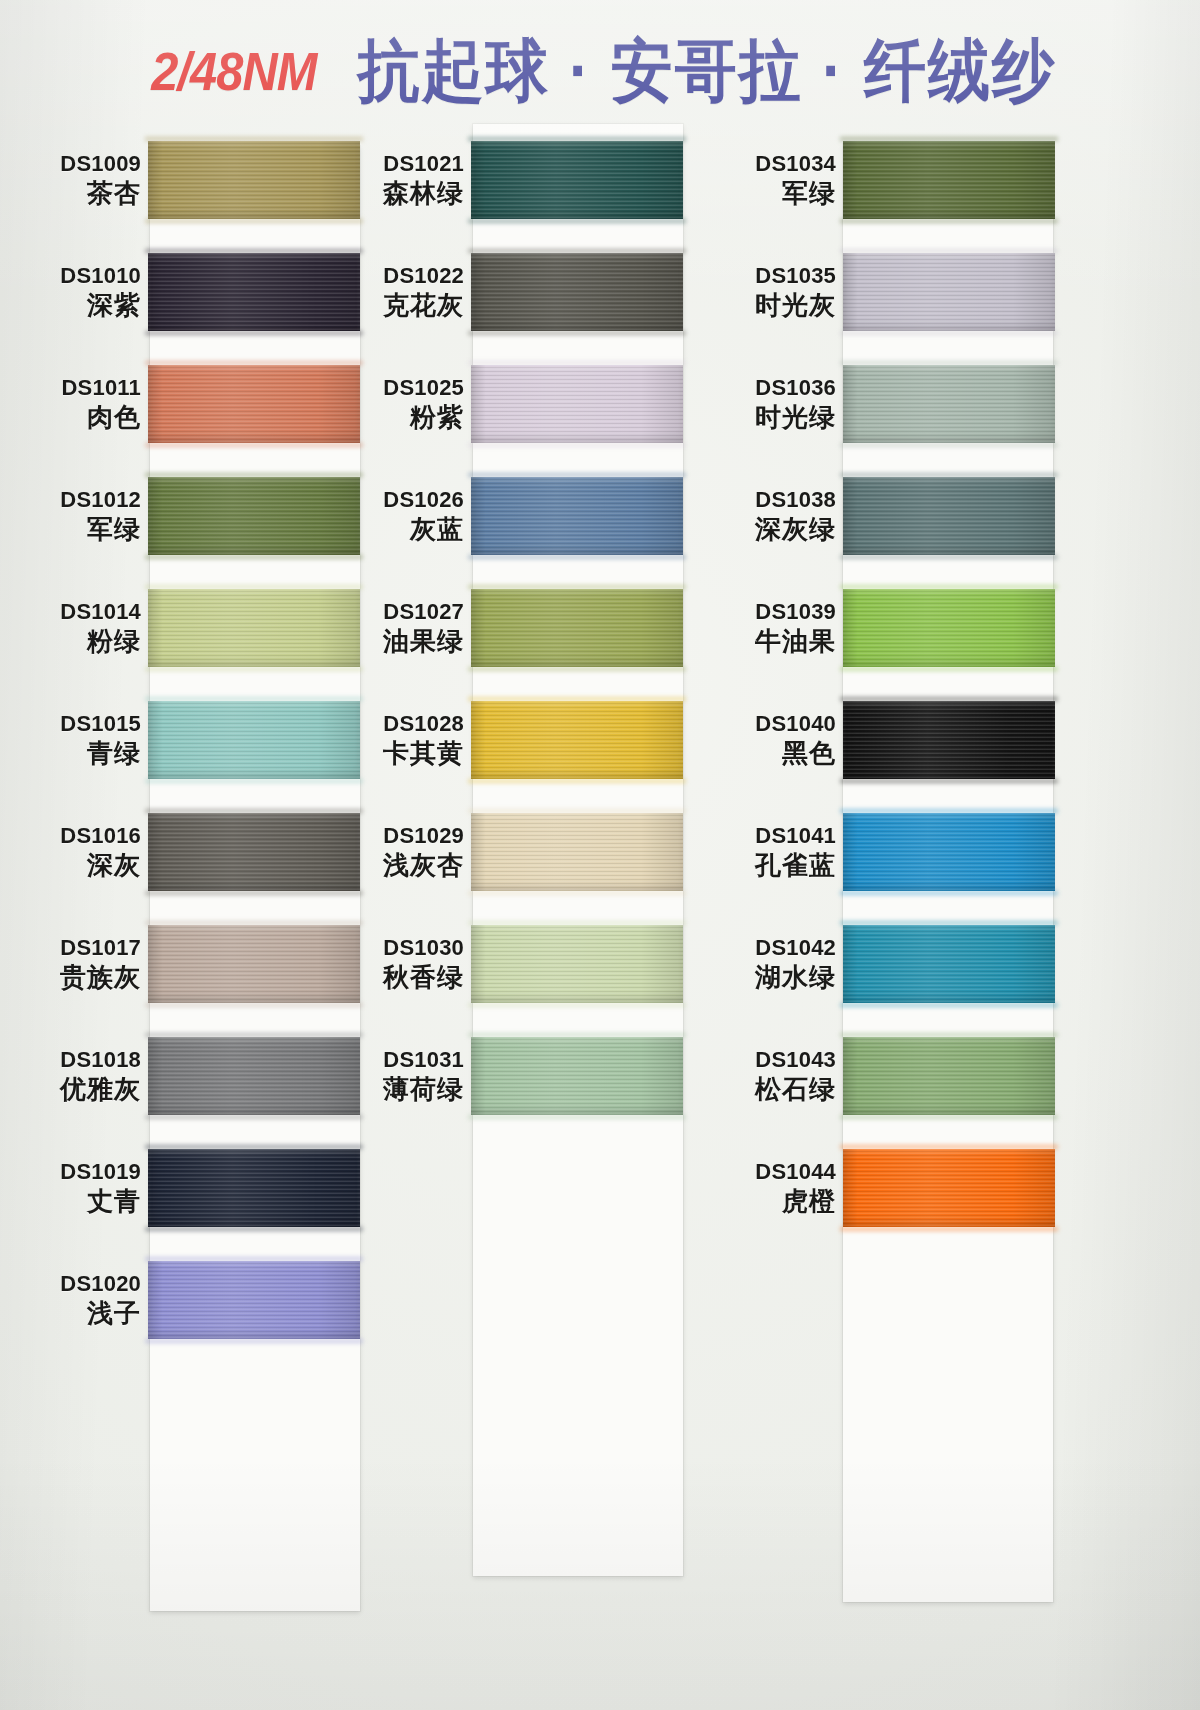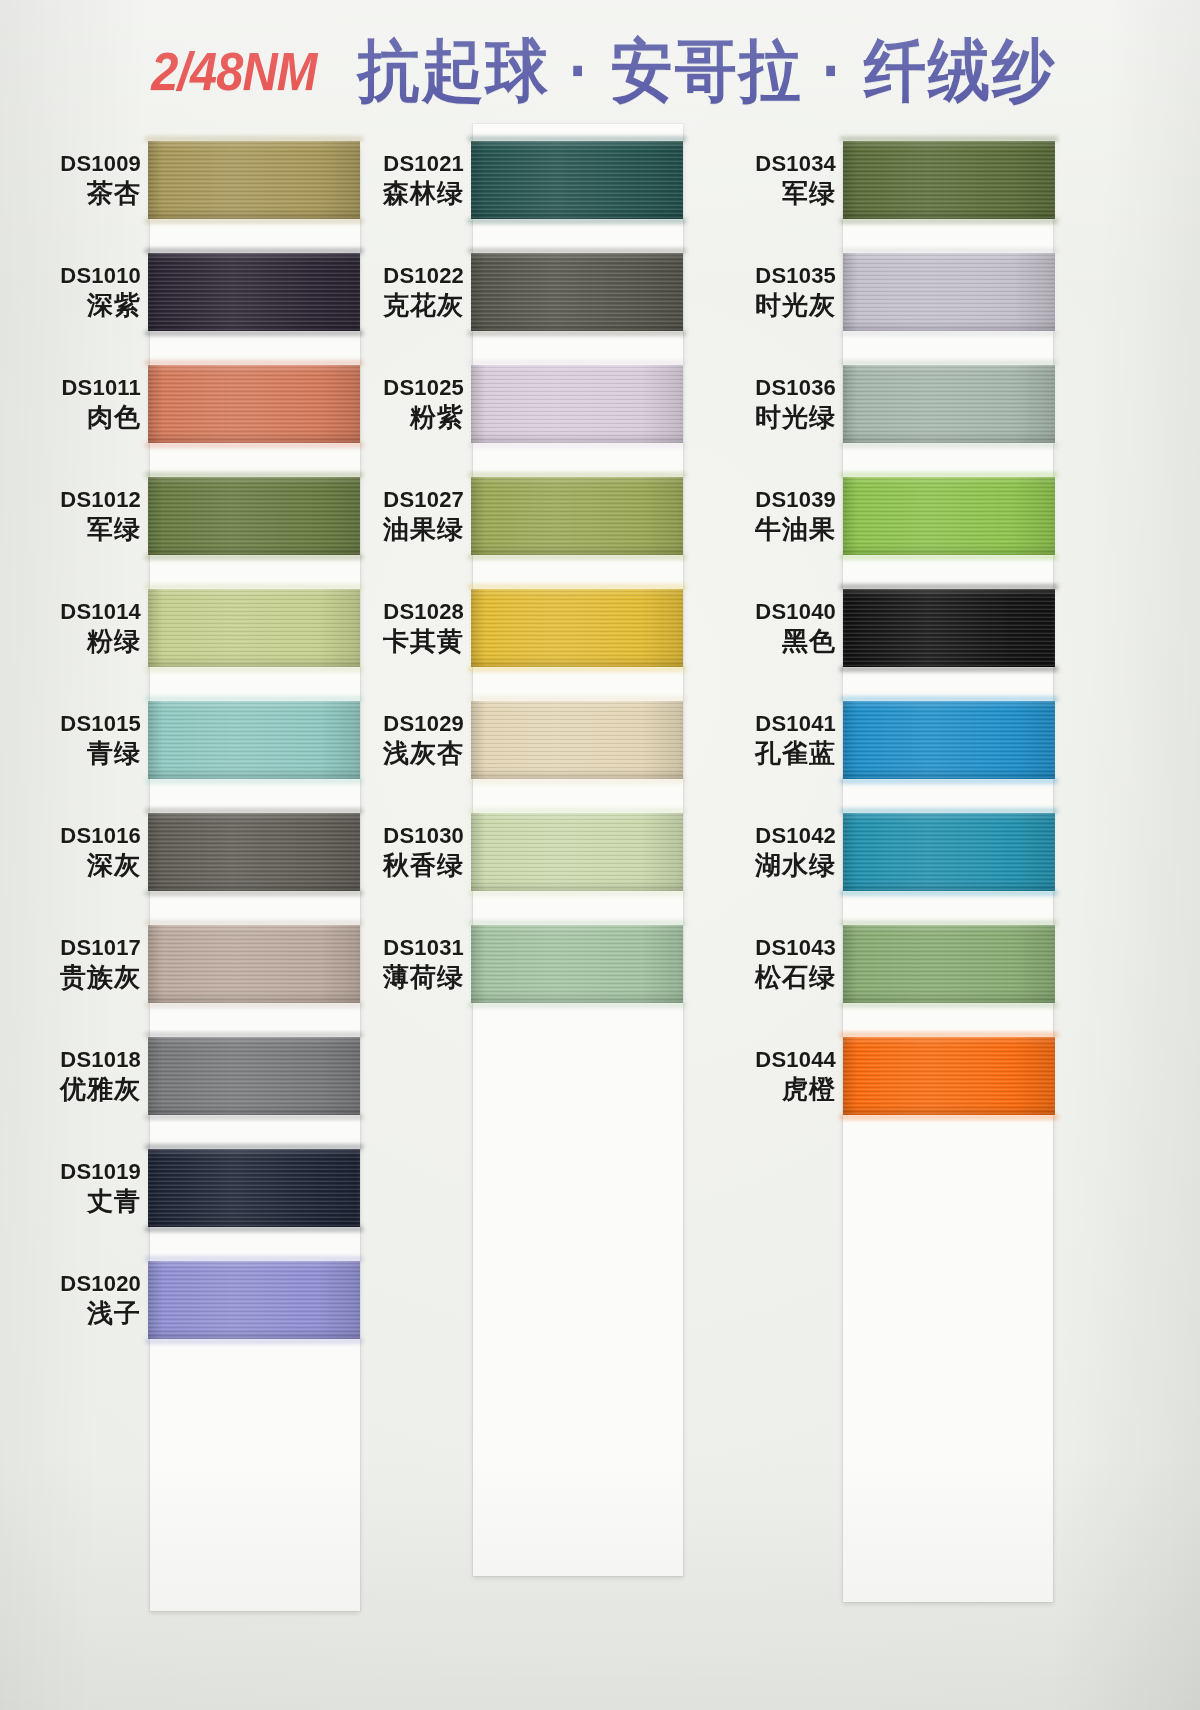--- a/index.html
+++ b/index.html
@@ -366,20 +366,32 @@
           </div>
           <div class="swatch-wrap">
             <div class="swatch" style="--c: #d8cddb;">
               <div class="body"></div>
               <div class="edge"></div>
             </div>
           </div>
         </div>
         <div class="row">
           <div class="label">
+            <span class="code">DS1026</span>
+            <span class="cname">灰蓝</span>
+          </div>
+          <div class="swatch-wrap">
+            <div class="swatch" style="--c: #5c7da3;">
+              <div class="body"></div>
+              <div class="edge"></div>
+            </div>
+          </div>
+        </div>
+        <div class="row">
+          <div class="label">
             <span class="code">DS1027</span>
             <span class="cname">油果绿</span>
           </div>
           <div class="swatch-wrap">
             <div class="swatch" style="--c: #9aa755;">
               <div class="body"></div>
               <div class="edge"></div>
             </div>
           </div>
         </div>
@@ -468,20 +480,32 @@
           </div>
           <div class="swatch-wrap">
             <div class="swatch" style="--c: #a5b6ab;">
               <div class="body"></div>
               <div class="edge"></div>
             </div>
           </div>
         </div>
         <div class="row">
           <div class="label">
+            <span class="code">DS1038</span>
+            <span class="cname">深灰绿</span>
+          </div>
+          <div class="swatch-wrap">
+            <div class="swatch" style="--c: #5b7475;">
+              <div class="body"></div>
+              <div class="edge"></div>
+            </div>
+          </div>
+        </div>
+        <div class="row">
+          <div class="label">
             <span class="code">DS1039</span>
             <span class="cname">牛油果</span>
           </div>
           <div class="swatch-wrap">
             <div class="swatch" style="--c: #8cc24b;">
               <div class="body"></div>
               <div class="edge"></div>
             </div>
           </div>
         </div>

